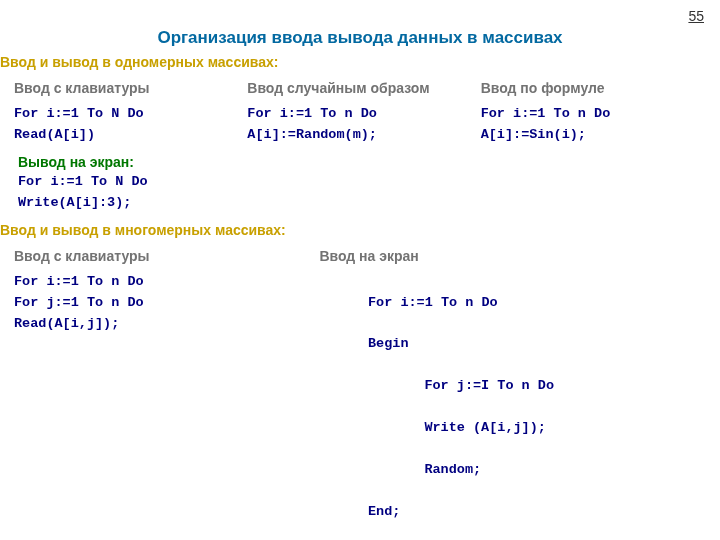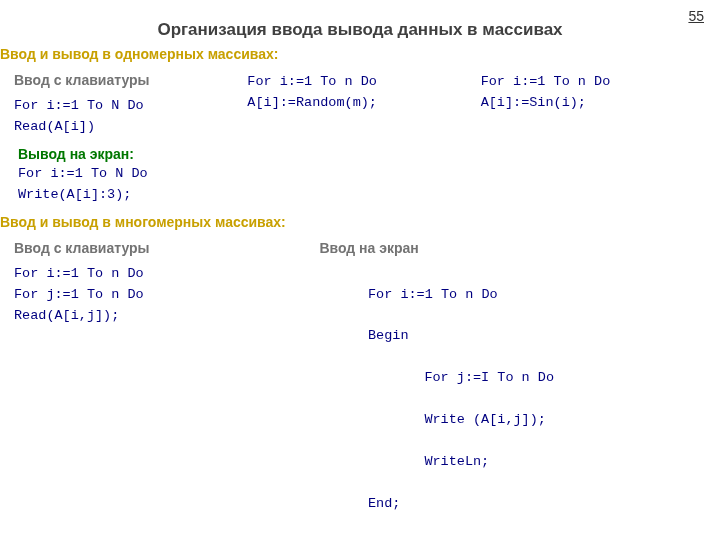--- a/index.html
+++ b/index.html
@@ -15,24 +15,24 @@
     .page-number {
       position: absolute;
       top: 8px;
       right: 16px;
       font-size: 14px;
       color: #333;
       text-decoration: underline;
     }
     .main-title {
       text-align: center;
-      color: #404040;
+      color: #0369a1;
       font-size: 17px;
       font-weight: bold;
-      margin-top: 20px;
+      margin-top: 28px;
       margin-bottom: 6px;
     }
     .sub-title {
       text-align: left;
       color: #c8a000;
       font-size: 14px;
       font-weight: bold;
       margin-bottom: 10px;
     }
     .columns-3 {
@@ -48,21 +48,21 @@
     .col-header {
       color: #737373;
       font-weight: bold;
       font-size: 14px;
       margin-bottom: 8px;
     }
     .code-block {
       font-family: 'Courier New', Courier, monospace;
       font-size: 13.5px;
       color: #000080;
-      font-weight: normal;
+      font-weight: bold;
       line-height: 1.55;
       white-space: pre;
     }
     .output-section {
       padding: 0 18px;
       margin-bottom: 8px;
     }
     .output-label {
       color: #007700;
       font-weight: bold;
@@ -98,24 +98,26 @@
 
 <div class="sub-title">Ввод и вывод в одномерных массивах:</div>
 
 <div class="columns-3">
   <div class="col">
     <div class="col-header">Ввод  с клавиатуры</div>
     <div class="code-block">For i:=1 To N Do
 Read(A[i])</div>
   </div>
   <div class="col">
+    <div class="col-header">Ввод случайным образом</div>
     <div class="code-block">For i:=1 To n Do
 A[i]:=Random(m);</div>
   </div>
   <div class="col">
+    <div class="col-header">Ввод по формуле</div>
     <div class="code-block">For i:=1 To n Do
 A[i]:=Sin(i);</div>
   </div>
 </div>
 
 <div class="output-section">
   <div class="output-label">Вывод на экран:</div>
   <div class="code-block">For i:=1 To N Do
 Write(A[i]:3);</div>
 </div>
@@ -131,17 +133,17 @@
 Read(A[i,j]);</div>
   </div>
   <div class="col-right">
     <div class="col-header">Ввод на экран</div>
     <div style="margin-top:8px;"></div>
     <div class="code-block">
       <span>For i:=1 To n Do</span><br>
       <span>Begin</span><br>
       <span style="padding-left:24px;margin-top:28px;">    For j:=I To n Do</span><br>
       <span style="padding-left:24px;">    Write (A[i,j]);</span><br>
-      <span style="padding-left:24px;">    WriteLn;</span><br>
+      <span style="padding-left:24px;">    Random;</span><br>
       <span>End;</span>
     </div>
   </div>
 </div>
 
 </body></html>

